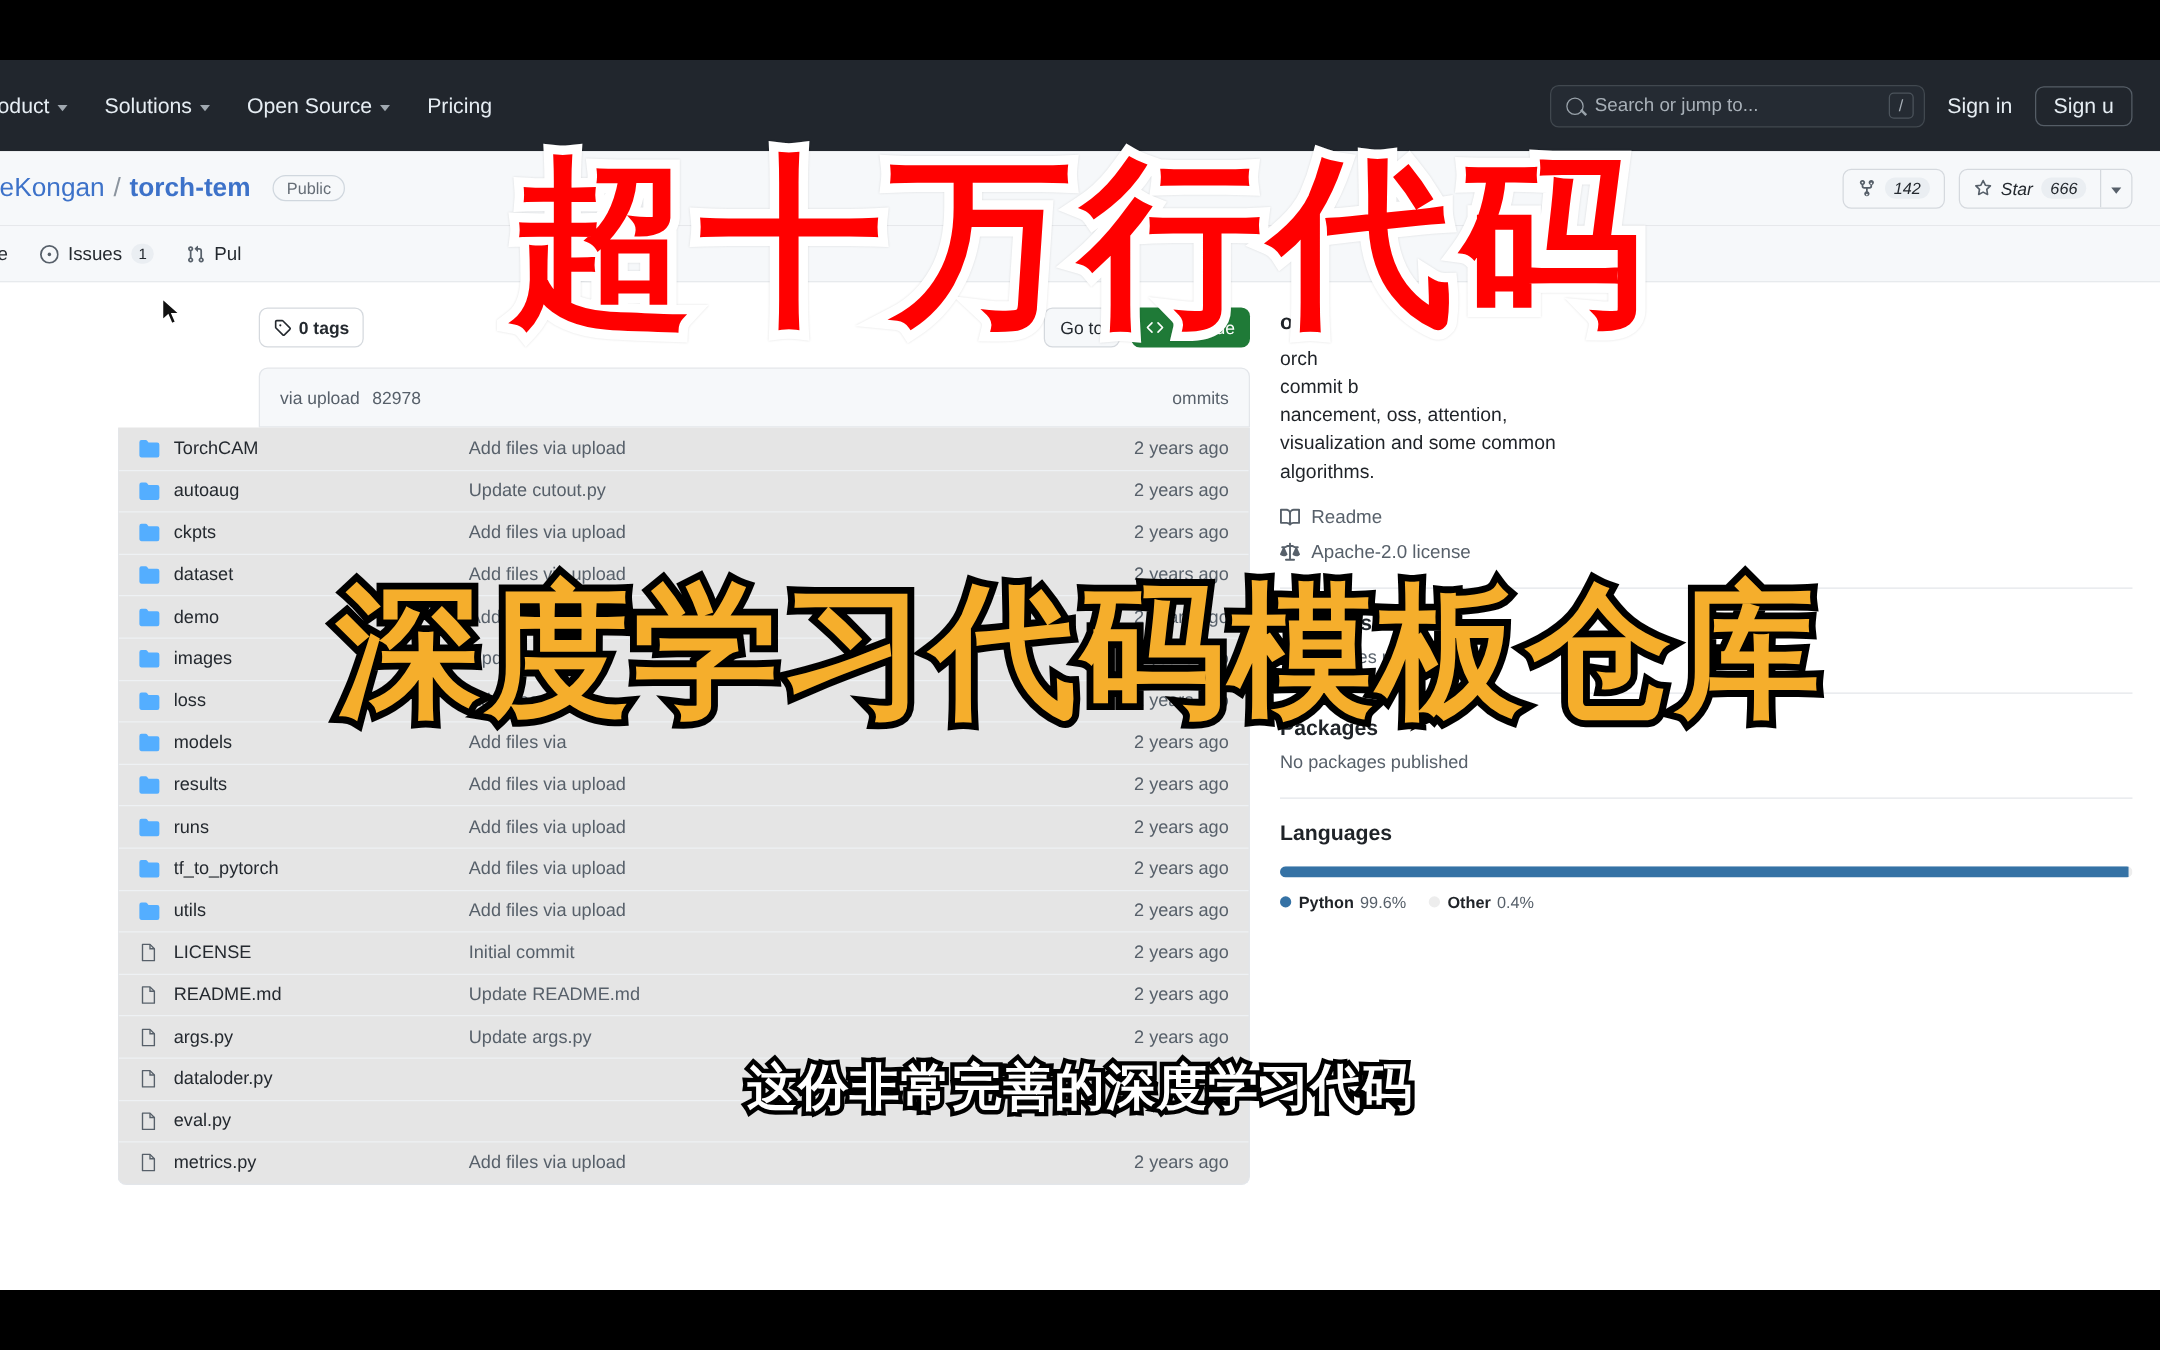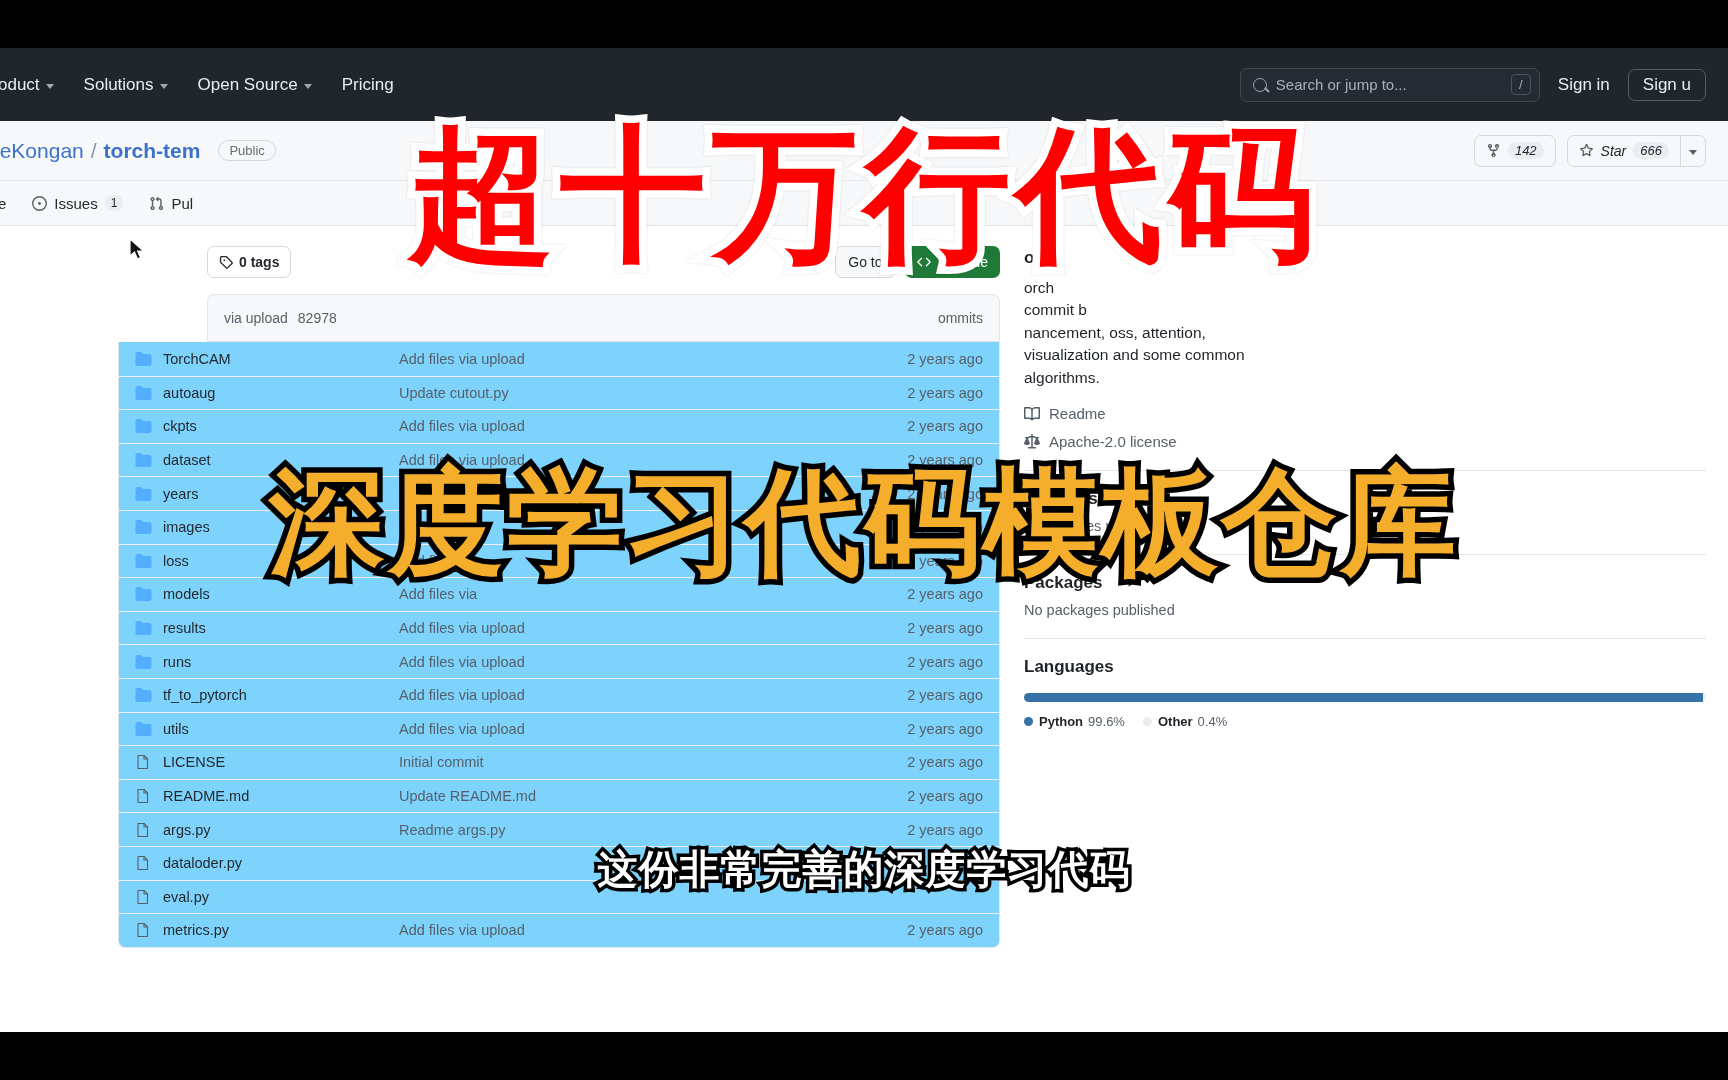--- a/index.html
+++ b/index.html
@@ -249,26 +249,26 @@
     display: flex; align-items: center;
     padding: 0 16px;
     font-size: 14px; color: #57606a;
     gap: 10px;
   }
   .commit-sha { color: #57606a; }
   .commit-right { margin-left: auto; display: flex; align-items: center; gap: 7px; }
 
   
   .file-table {
-    margin-left: 118px;
+    margin-left: 94px;
     border: 1px solid #e3e6ea;
     border-top: none;
     border-radius: 0 0 7px 7px;
     overflow: hidden;
-    background: #7dd3fc;
+    background: #e5e5e5;
   }
   .file-row {
     display: flex; align-items: center;
     height: 33.6px;
     border-top: 1px solid #eef1f4;
     font-size: 14.5px;
     padding: 0 16px;
     cursor: pointer;
   }
   .file-row:first-child { border-top: none; }
@@ -518,21 +518,21 @@
               <span class="f-name">dataset</span>
               <span class="f-msg">Add files via upload</span>
               <span class="f-age">2 years ago</span>
             </div>
             <div class="file-row">
               <span class="f-icon">
                 <svg width="17" height="16" viewBox="0 0 16 16" fill="#54aeff">
                   <path d="M1.75 1A1.75 1.75 0 0 0 0 2.75v10.5C0 14.216.784 15 1.75 15h12.5A1.75 1.75 0 0 0 16 13.25v-8.5A1.75 1.75 0 0 0 14.25 3H7.5a.25.25 0 0 1-.2-.1l-.9-1.2C6.07 1.26 5.55 1 5 1H1.75Z"></path>
                 </svg>
               </span>
-              <span class="f-name">years</span>
+              <span class="f-name">demo</span>
               <span class="f-msg">Add files via upload</span>
               <span class="f-age">2 years ago</span>
             </div>
             <div class="file-row">
               <span class="f-icon">
                 <svg width="17" height="16" viewBox="0 0 16 16" fill="#54aeff">
                   <path d="M1.75 1A1.75 1.75 0 0 0 0 2.75v10.5C0 14.216.784 15 1.75 15h12.5A1.75 1.75 0 0 0 16 13.25v-8.5A1.75 1.75 0 0 0 14.25 3H7.5a.25.25 0 0 1-.2-.1l-.9-1.2C6.07 1.26 5.55 1 5 1H1.75Z"></path>
                 </svg>
               </span>
               <span class="f-name">images</span>
@@ -622,21 +622,21 @@
               <span class="f-age">2 years ago</span>
             </div>
             <div class="file-row">
               <span class="f-icon">
                 <svg width="17" height="16" viewBox="0 0 16 16" fill="none" stroke="#57606a" stroke-width="1.1">
                   <path d="M2.5 1.5h6l3.5 3.5v9.5h-9.5z" stroke-linejoin="round"></path>
                   <path d="M8.5 1.5v3.5h3.5"></path>
                 </svg>
               </span>
               <span class="f-name">args.py</span>
-              <span class="f-msg">Readme args.py</span>
+              <span class="f-msg">Update args.py</span>
               <span class="f-age">2 years ago</span>
             </div>
             <div class="file-row">
               <span class="f-icon">
                 <svg width="17" height="16" viewBox="0 0 16 16" fill="none" stroke="#57606a" stroke-width="1.1">
                   <path d="M2.5 1.5h6l3.5 3.5v9.5h-9.5z" stroke-linejoin="round"></path>
                   <path d="M8.5 1.5v3.5h3.5"></path>
                 </svg>
               </span>
               <span class="f-name">dataloder.py</span>

